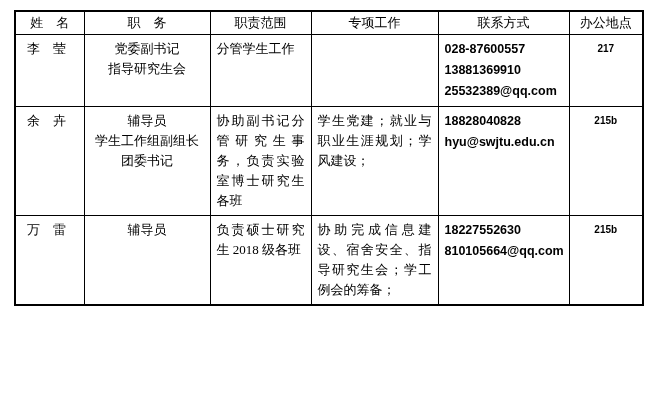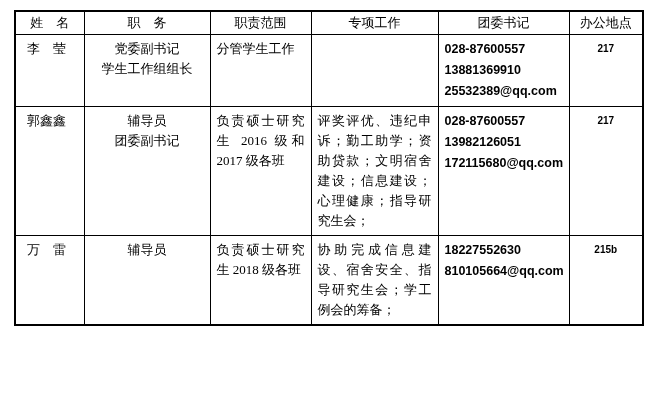--- a/index.html
+++ b/index.html
@@ -72,54 +72,54 @@
       <col class="col-spec">
         <col class="col-contact">
         <col class="col-office">
     </colgroup>
     <thead>
       <tr>
         <th>姓　名</th>
         <th>职　务</th>
         <th>职责范围</th>
         <th>专项工作</th>
-        <th>团委书记</th>
+        <th>联系方式</th>
         <th>办公地点</th>
       </tr>
     </thead>
     <tbody>
       <tr class="row-1">
         <td class="name-cell">李　莹</td>
         <td class="position-cell">
           <div>党委副书记</div>
-          <div>学生工作组组长</div>
+          <div>指导研究生会</div>
         </td>
         <td class="scope-cell">分管学生工作</td>
         <td class="special-cell"></td>
         <td class="contact-cell">
           <div>028-87600557</div>
           <div>13881369910</div>
           <div>25532389@qq.com</div>
         </td>
         <td class="office-cell">217</td>
       </tr>
-      <tr class="row-3">
-        <td class="name-cell">郭鑫鑫</td>
+      <tr class="row-2">
+        <td class="name-cell">余　卉</td>
         <td class="position-cell">
           <div>辅导员</div>
-          <div>团委副书记</div>
+          <div>学生工作组副组长</div>
+          <div>团委书记</div>
         </td>
-        <td class="scope-cell">负责硕士研究生 2016 级和 2017 级各班</td>
-        <td class="special-cell">评奖评优、违纪申诉；勤工助学；资助贷款；文明宿舍建设；信息建设；心理健康；指导研究生会；</td>
+        <td class="scope-cell">协助副书记分管研究生事务，负责实验室博士研究生各班</td>
+        <td class="special-cell">学生党建；就业与职业生涯规划；学风建设；</td>
         <td class="contact-cell">
-          <div>028-87600557</div>
-          <div>13982126051</div>
-          <div>172115680@qq.com</div>
+          <div>18828040828</div>
+          <div>hyu@swjtu.edu.cn</div>
         </td>
-        <td class="office-cell">217</td>
+        <td class="office-cell">215b</td>
       </tr>
       <tr class="row-4">
         <td class="name-cell">万　雷</td>
         <td class="position-cell">
           <div>辅导员</div>
         </td>
         <td class="scope-cell">负责硕士研究生 2018 级各班</td>
         <td class="special-cell">协助完成信息建设、宿舍安全、指导研究生会；学工例会的筹备；</td>
         <td class="contact-cell">
           <div>18227552630</div>

